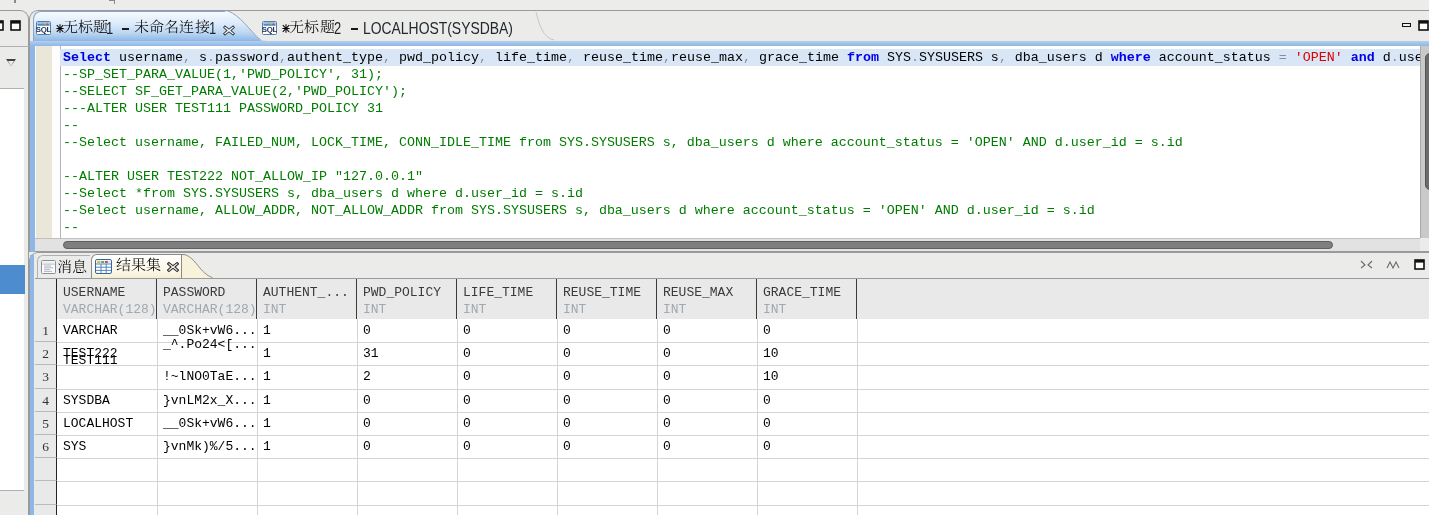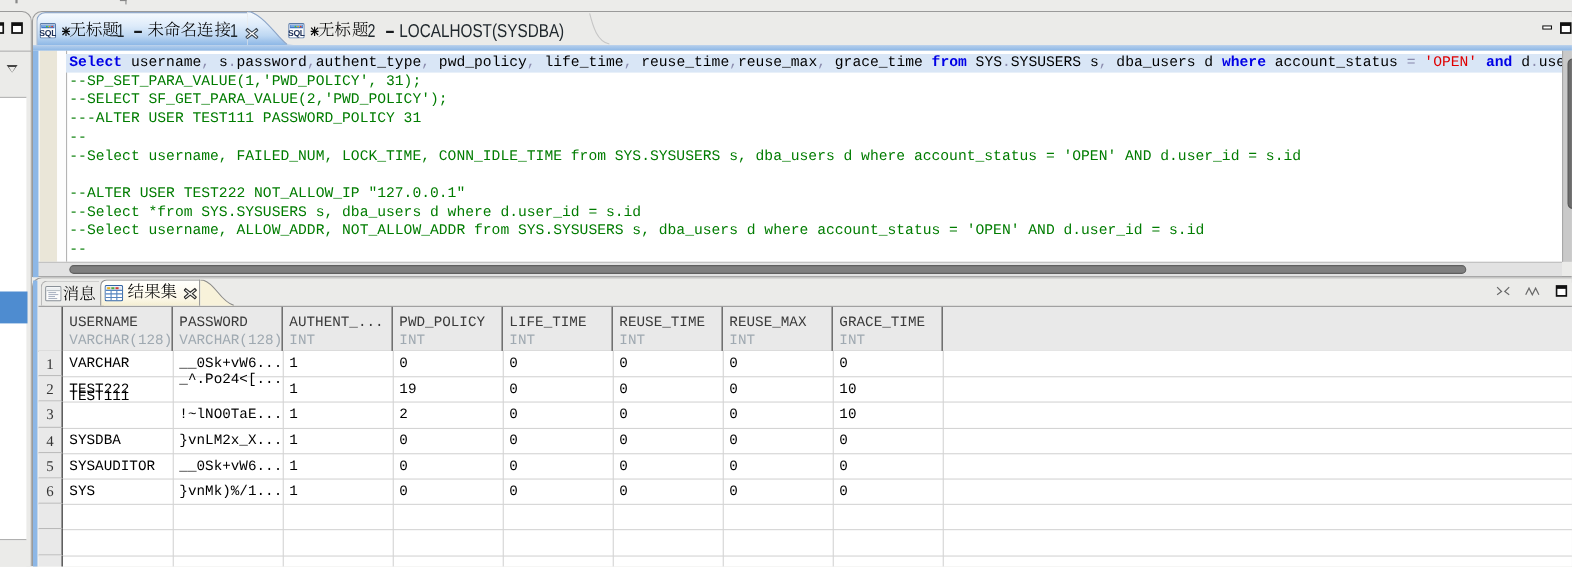--- a/index.html
+++ b/index.html
@@ -354,21 +354,21 @@
       <div class="dc" style="left:222px;top:0.0px">1</div>
       <div class="dc" style="left:322px;top:0.0px">0</div>
       <div class="dc" style="left:422px;top:0.0px">0</div>
       <div class="dc" style="left:522px;top:0.0px">0</div>
       <div class="dc" style="left:622px;top:0.0px">0</div>
       <div class="dc" style="left:722px;top:0.0px">0</div>
       <div class="rn" style="top:23.2px">2</div>
       <div class="dc" style="left:22px;top:23.2px">TEST222</div>
       <div class="dc" style="left:122px;top:14px">_^.Po24&lt;[...</div>
       <div class="dc" style="left:222px;top:23.2px">1</div>
-      <div class="dc" style="left:322px;top:23.2px">19</div>
+      <div class="dc" style="left:322px;top:23.2px">31</div>
       <div class="dc" style="left:422px;top:23.2px">0</div>
       <div class="dc" style="left:522px;top:23.2px">0</div>
       <div class="dc" style="left:622px;top:23.2px">0</div>
       <div class="dc" style="left:722px;top:23.2px">10</div>
       <div class="rn" style="top:46.4px">3</div>
       <div class="dc" style="left:22px;top:30px">TEST111</div>
       <div class="dc" style="left:122px;top:46.4px">!~lNO0TaE...</div>
       <div class="dc" style="left:222px;top:46.4px">1</div>
       <div class="dc" style="left:322px;top:46.4px">2</div>
       <div class="dc" style="left:422px;top:46.4px">0</div>
@@ -378,31 +378,31 @@
       <div class="rn" style="top:69.6px">4</div>
       <div class="dc" style="left:22px;top:69.6px">SYSDBA</div>
       <div class="dc" style="left:122px;top:69.6px">}vnLM2x_X...</div>
       <div class="dc" style="left:222px;top:69.6px">1</div>
       <div class="dc" style="left:322px;top:69.6px">0</div>
       <div class="dc" style="left:422px;top:69.6px">0</div>
       <div class="dc" style="left:522px;top:69.6px">0</div>
       <div class="dc" style="left:622px;top:69.6px">0</div>
       <div class="dc" style="left:722px;top:69.6px">0</div>
       <div class="rn" style="top:92.8px">5</div>
-      <div class="dc" style="left:22px;top:92.8px">SYSAUDITOR</div>
+      <div class="dc" style="left:22px;top:92.8px">LOCALHOST</div>
       <div class="dc" style="left:122px;top:92.8px">__0Sk+vW6...</div>
       <div class="dc" style="left:222px;top:92.8px">1</div>
       <div class="dc" style="left:322px;top:92.8px">0</div>
       <div class="dc" style="left:422px;top:92.8px">0</div>
       <div class="dc" style="left:522px;top:92.8px">0</div>
       <div class="dc" style="left:622px;top:92.8px">0</div>
       <div class="dc" style="left:722px;top:92.8px">0</div>
       <div class="rn" style="top:116.0px">6</div>
       <div class="dc" style="left:22px;top:116.0px">SYS</div>
-      <div class="dc" style="left:122px;top:116.0px">}vnMk)%/1...</div>
+      <div class="dc" style="left:122px;top:116.0px">}vnMk)%/5...</div>
       <div class="dc" style="left:222px;top:116.0px">1</div>
       <div class="dc" style="left:322px;top:116.0px">0</div>
       <div class="dc" style="left:422px;top:116.0px">0</div>
       <div class="dc" style="left:522px;top:116.0px">0</div>
       <div class="dc" style="left:622px;top:116.0px">0</div>
       <div class="dc" style="left:722px;top:116.0px">0</div>
       <div class="rn" style="top:139.2px"></div>
       <div class="rn" style="top:162.4px"></div>
       <div class="rn" style="top:185.6px"></div>
     </div>

